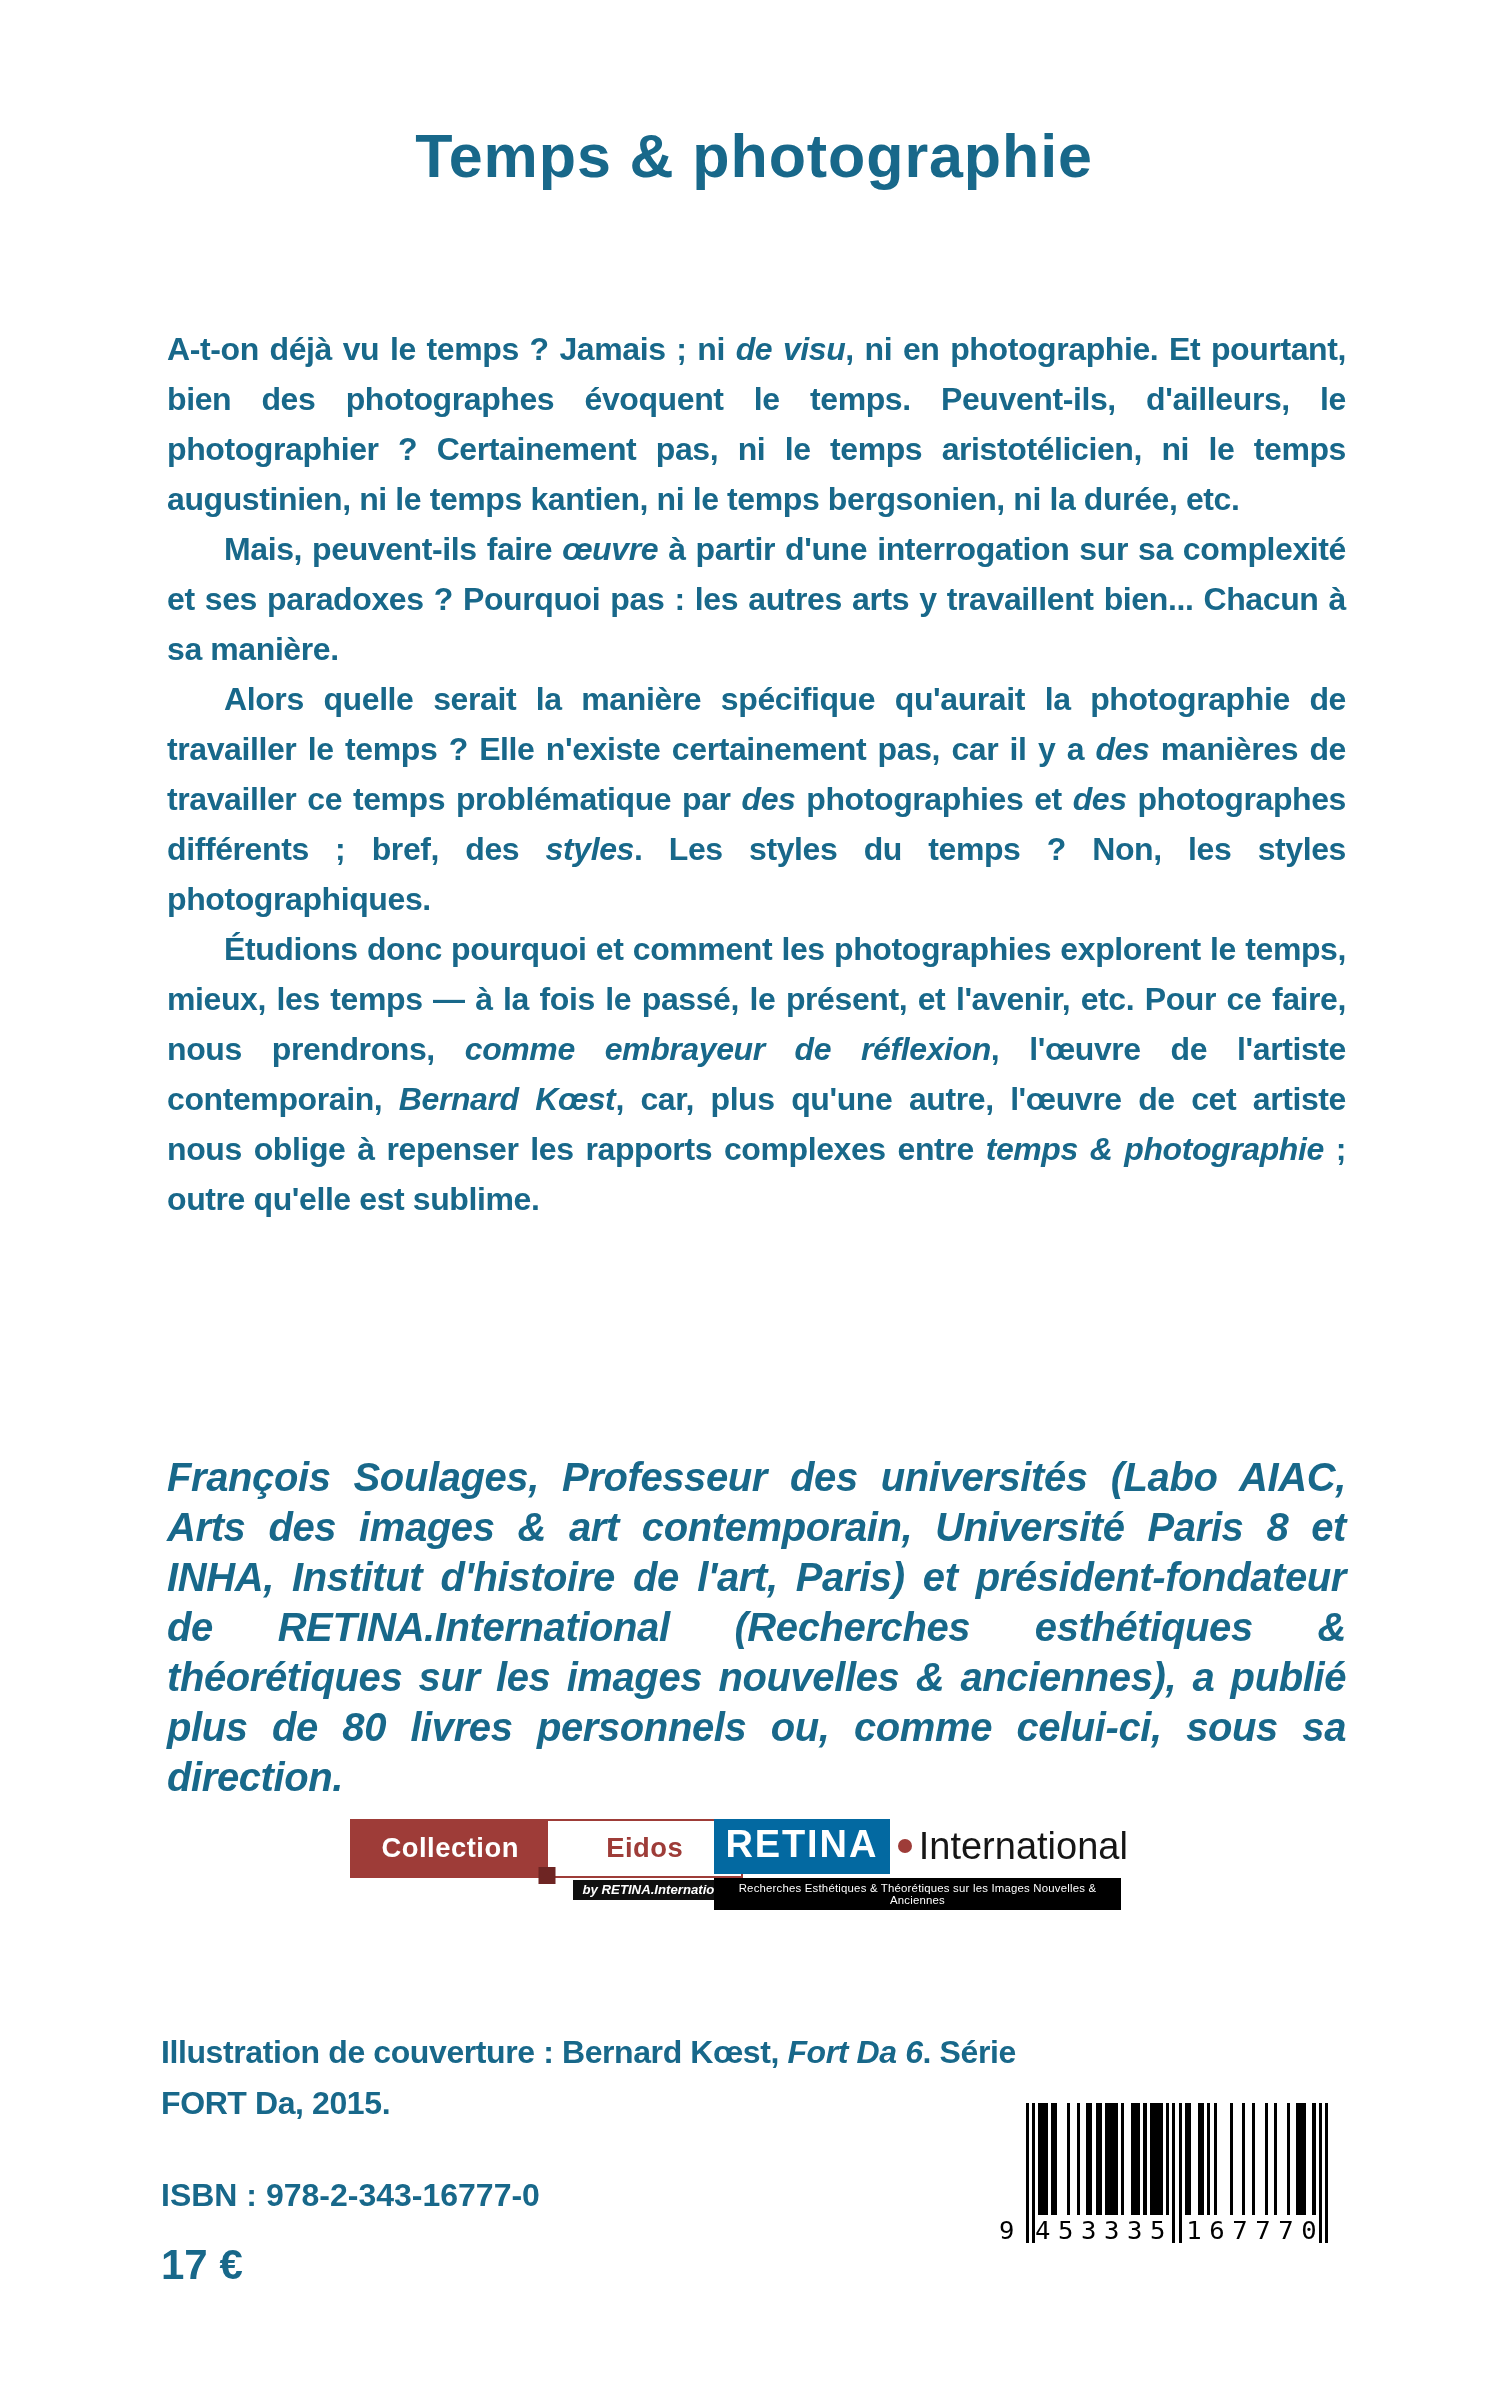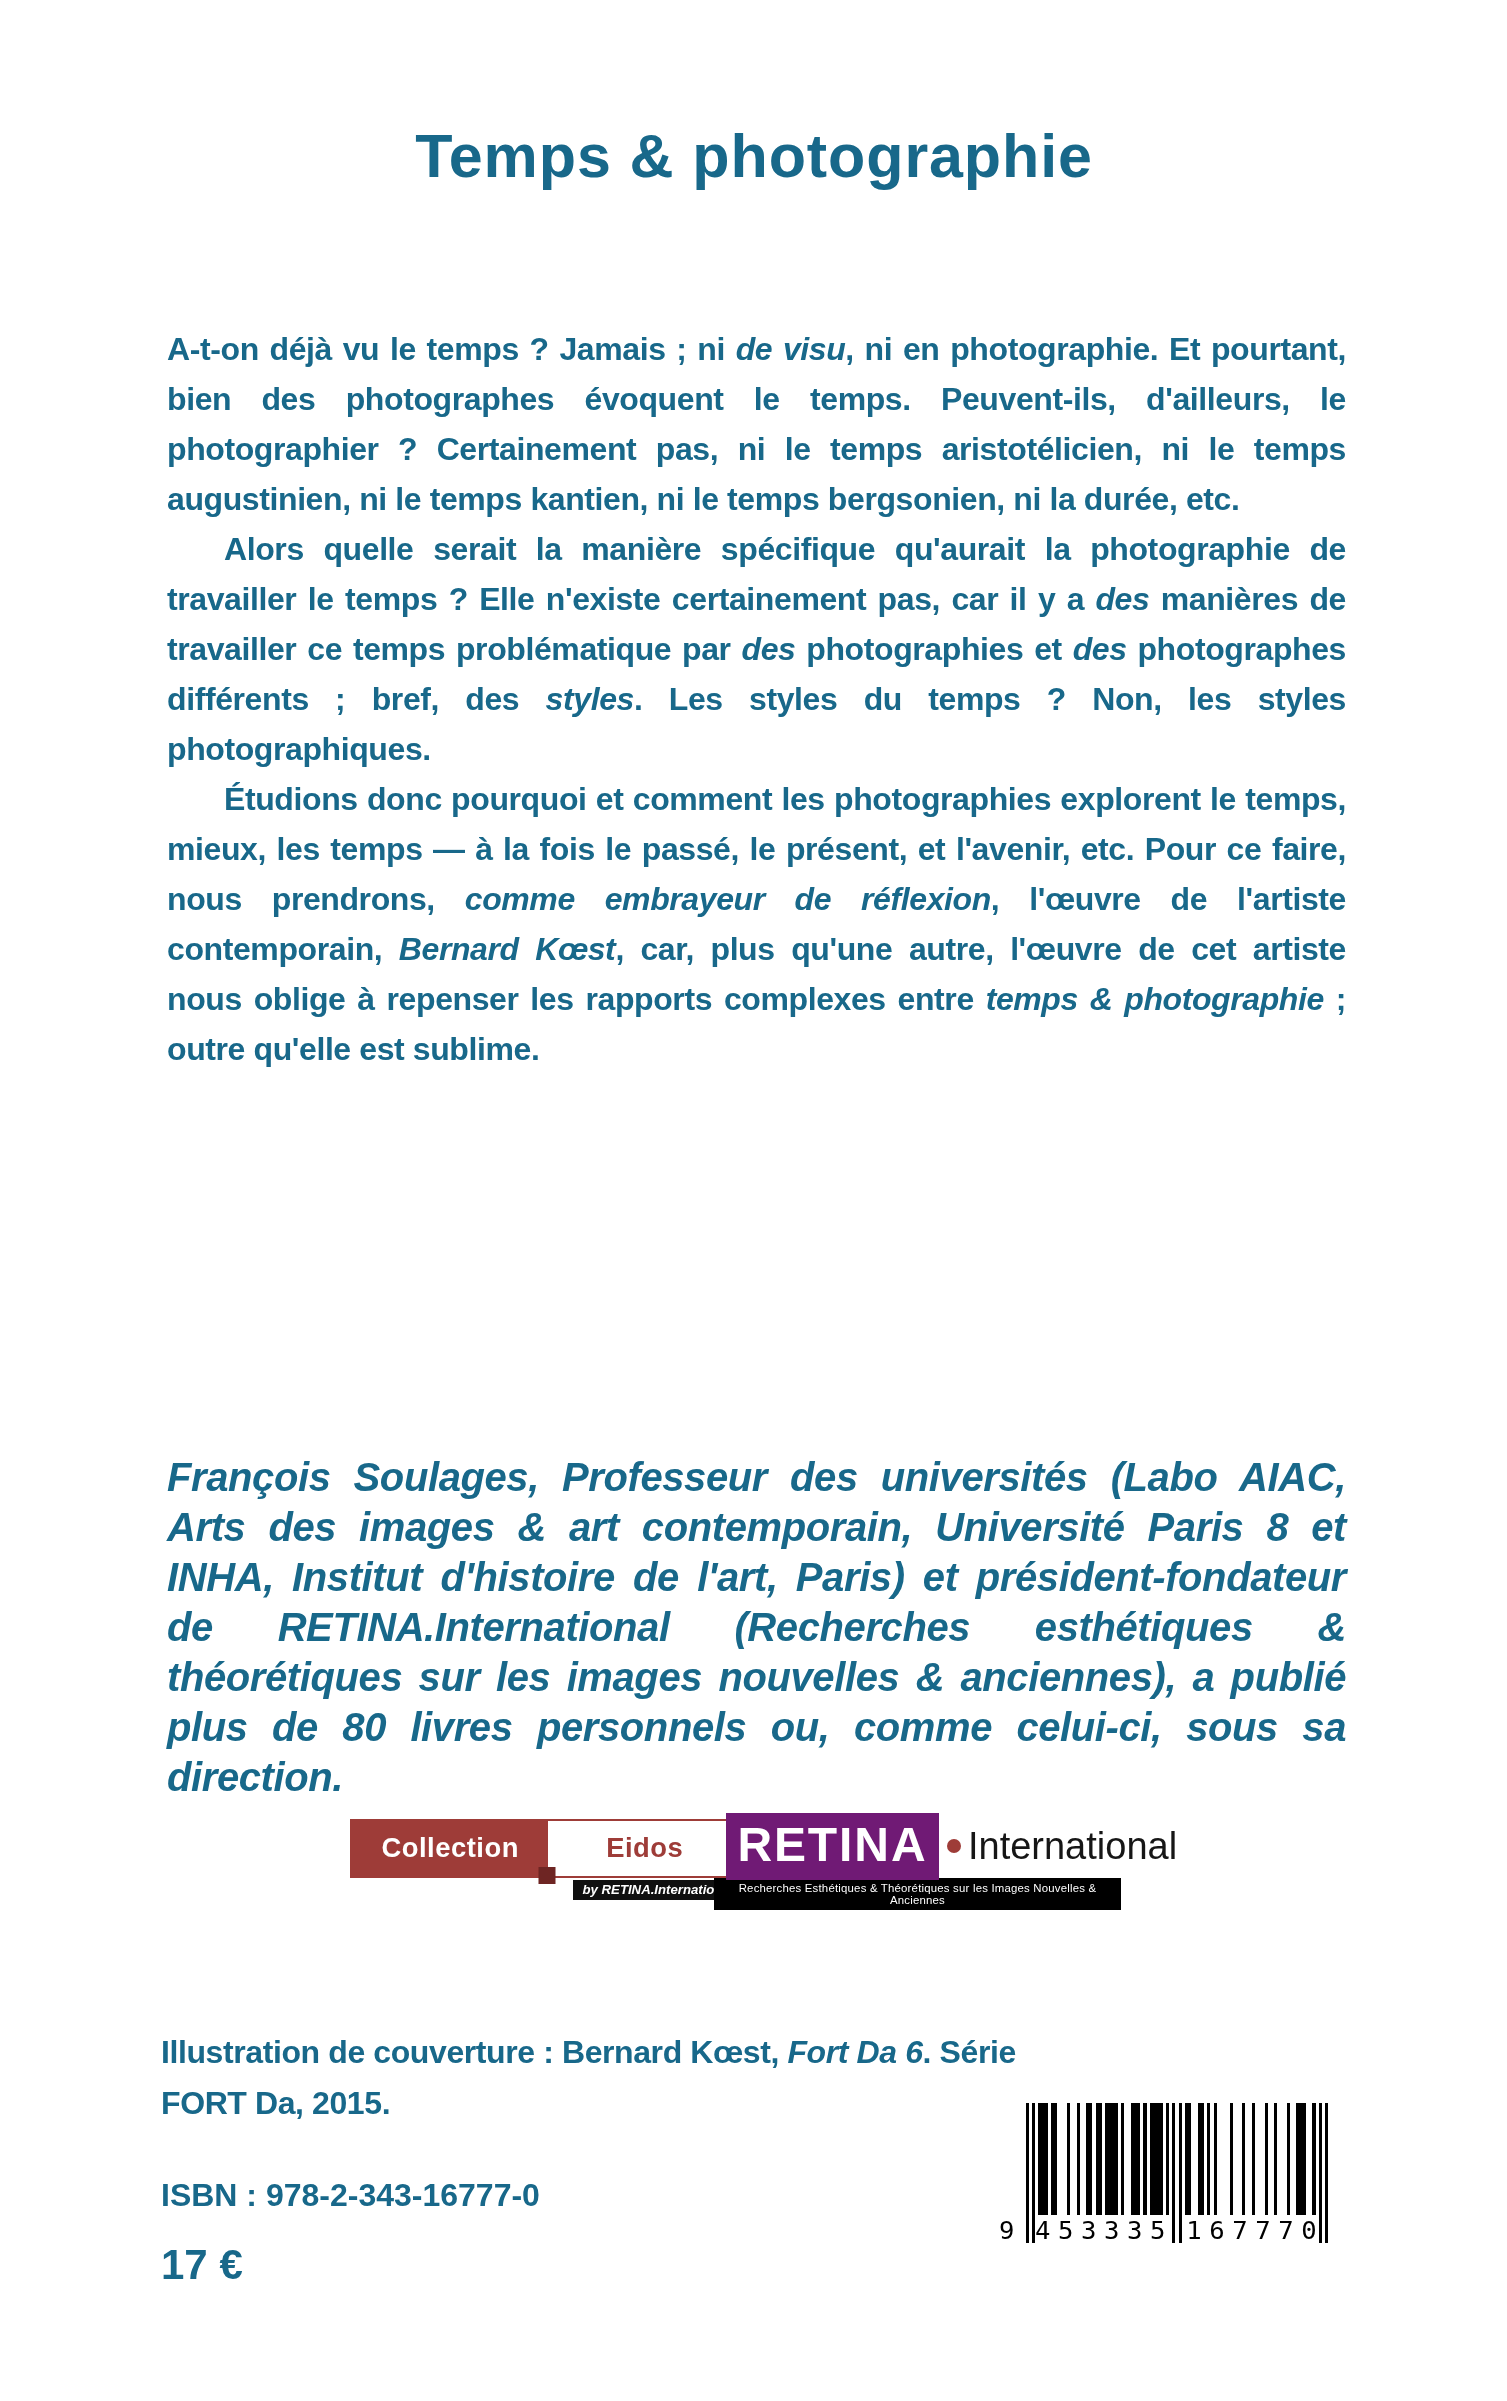--- a/index.html
+++ b/index.html
@@ -54,22 +54,22 @@
   }
   .collection-sub {
     margin-left:auto; width:170px; background:#101010; color:#fff;
     font-size:13.2px; font-style:italic; font-weight:600;
     text-align:center; padding:2.8px 0; margin-top:1.9px;
   }
 
   .retina-logo { position:absolute; left:714px; top:3.8px; width:407px; }
   .retina-row { display:flex; align-items:center; height:55px; }
   .retina-box {
-    background:#701a75; color:#fff; font-size:48px; font-weight:bold;
-    letter-spacing:1.9px; padding:4.7px 11.4px 7.6px 11.4px;margin-left:12px;
+    background:#0369a1; color:#fff; font-size:38px; font-weight:bold;
+    letter-spacing:1.9px; padding:4.7px 11.4px 7.6px 11.4px;
   }
   .retina-dot {
     width:14px; height:14px; border-radius:50%;
     background:var(--maroon,#9e3c38); margin:0 6.6px 0 8.5px; flex:0 0 auto;
   }
   .retina-suffix { font-size:38px; font-weight:400; color:#161616; }
   .retina-tagline {
     margin-top:4.7px; background:#000; color:#fff;
     font-size:11.4px; letter-spacing:0.2px; text-align:center; padding:3.8px 1.9px;
   }
@@ -103,20 +103,21 @@
 </style>
 </head>
 <body>
 
 <div class="page">
 
   <h1 class="title">Temps &amp; photographie</h1>
 
   <div class="body-text">
       <p><span>A-t-on déjà vu le temps&nbsp;? Jamais&nbsp;; ni </span><span class="it">de visu</span><span>, ni en photographie. Et pourtant, bien des photographes évoquent le temps. Peuvent-ils, d'ailleurs, le photographier&nbsp;? Certainement pas, ni le temps aristotélicien, ni le temps augustinien, ni le temps kantien, ni le temps bergsonien, ni la durée, etc.</span></p>
+      <p class="indent"><span>Mais, peuvent-ils faire </span><span class="it">œuvre</span><span> à partir d'une interrogation sur sa complexité et ses paradoxes&nbsp;? Pourquoi pas&nbsp;: les autres arts y travaillent bien... Chacun à sa manière.</span></p>
       <p class="indent"><span>Alors quelle serait la manière spécifique qu'aurait la photographie de travailler le temps&nbsp;? Elle n'existe certainement pas, car il y a </span><span class="it">des</span><span> manières de travailler ce temps problématique par </span><span class="it">des</span><span> photographies et </span><span class="it">des</span><span> photographes différents&nbsp;; bref, des </span><span class="it">styles</span><span>. Les styles du temps&nbsp;? Non, les styles photographiques.</span></p>
       <p class="indent"><span>Étudions donc pourquoi et comment les photographies explorent le temps, mieux, les temps — à la fois le passé, le présent, et l'avenir, etc. Pour ce faire, nous prendrons, </span><span class="it">comme embrayeur de réflexion</span><span>, l'œuvre de l'artiste contemporain, </span><span class="it">Bernard Kœst</span><span>, car, plus qu'une autre, l'œuvre de cet artiste nous oblige à repenser les rapports complexes entre </span><span class="it">temps &amp; photographie</span><span>&nbsp;; outre qu'elle est sublime.</span></p>
     </div>
 
   <p class="bio"><span class="it bd">François Soulages</span><span class="it">, Professeur des universités (Labo AIAC, Arts des images &amp; art contemporain, Université Paris 8 et INHA, Institut d'histoire de l'art, Paris) et président-fondateur de RETINA.International (Recherches esthétiques &amp; théorétiques sur les images nouvelles &amp; anciennes), a publié plus de 80 livres personnels ou, comme celui-ci, sous sa direction.</span></p>
 
   <div class="logos">
 
     <div class="collection-logo">
       <div class="collection-box">

